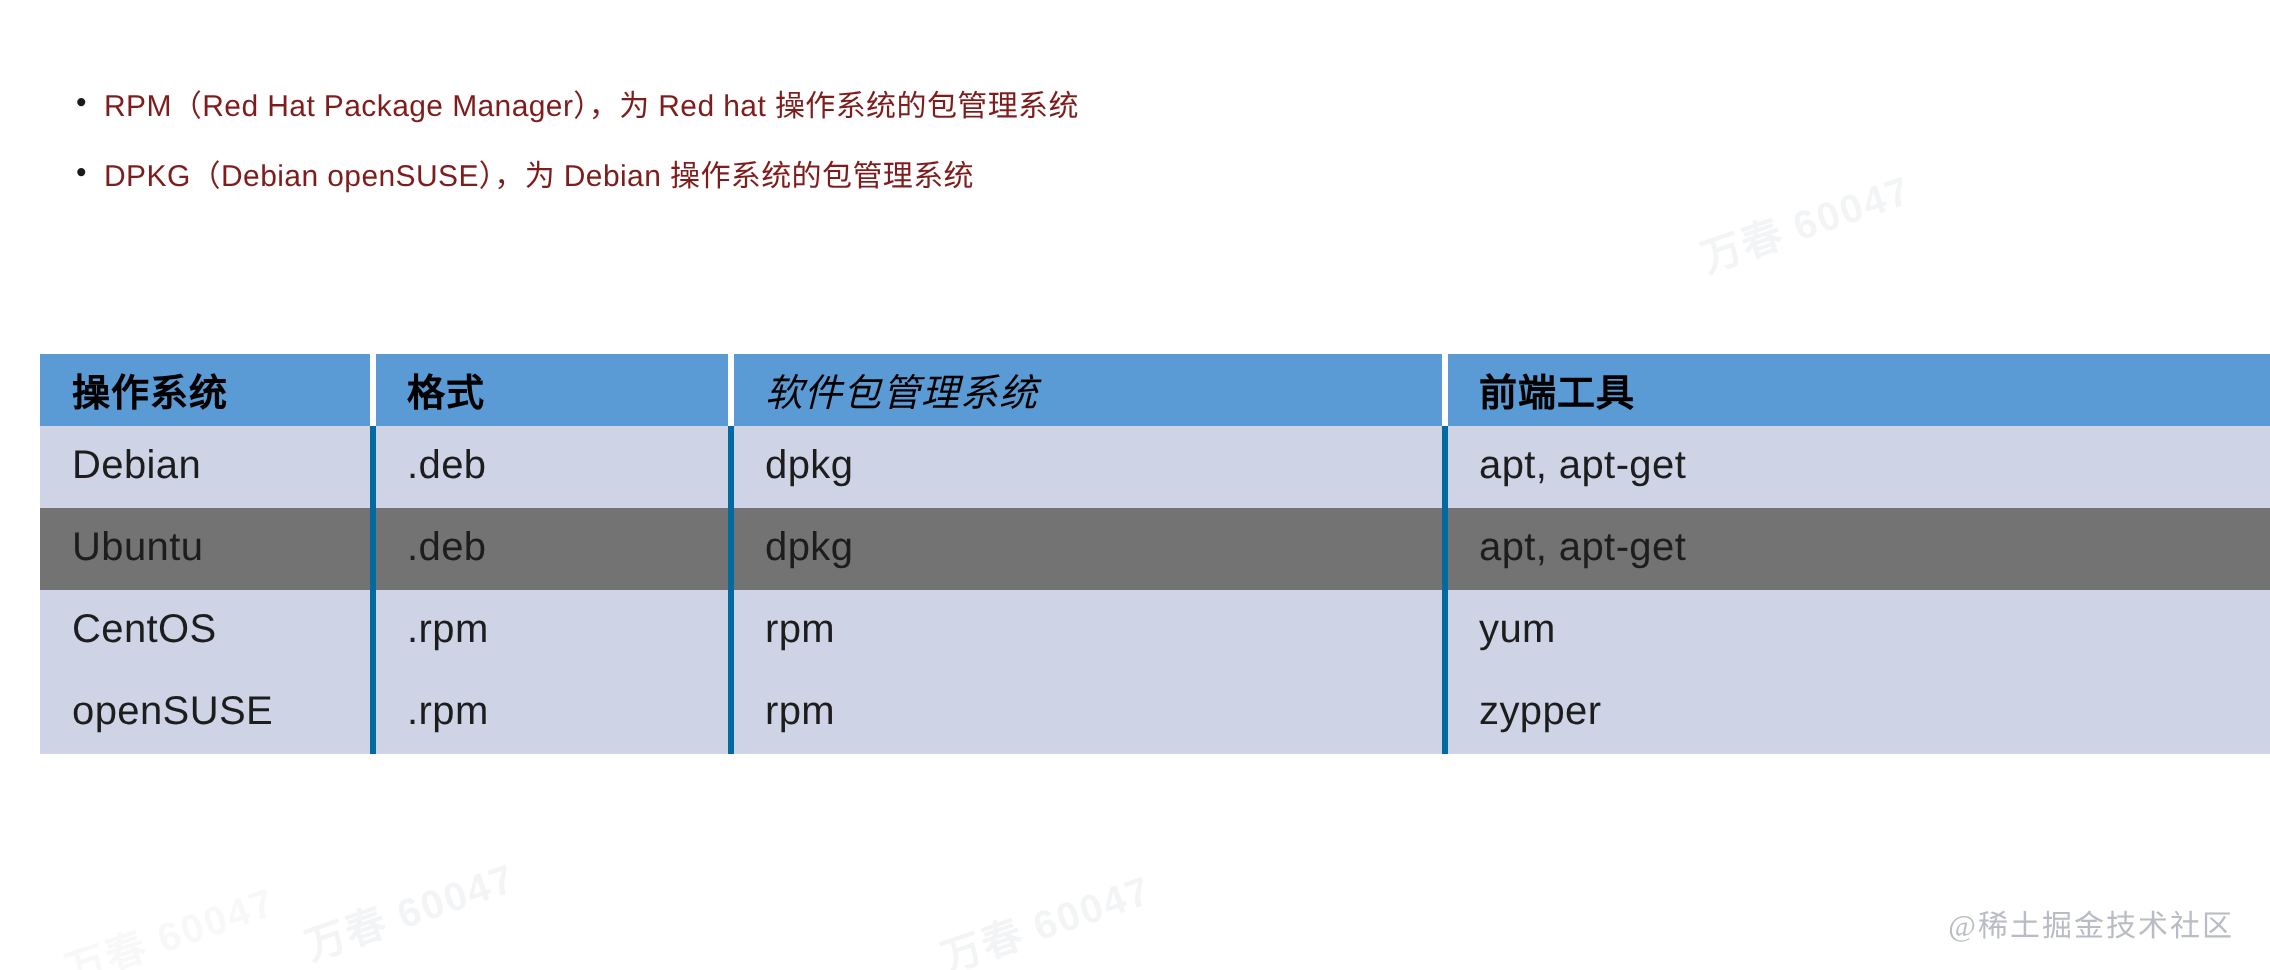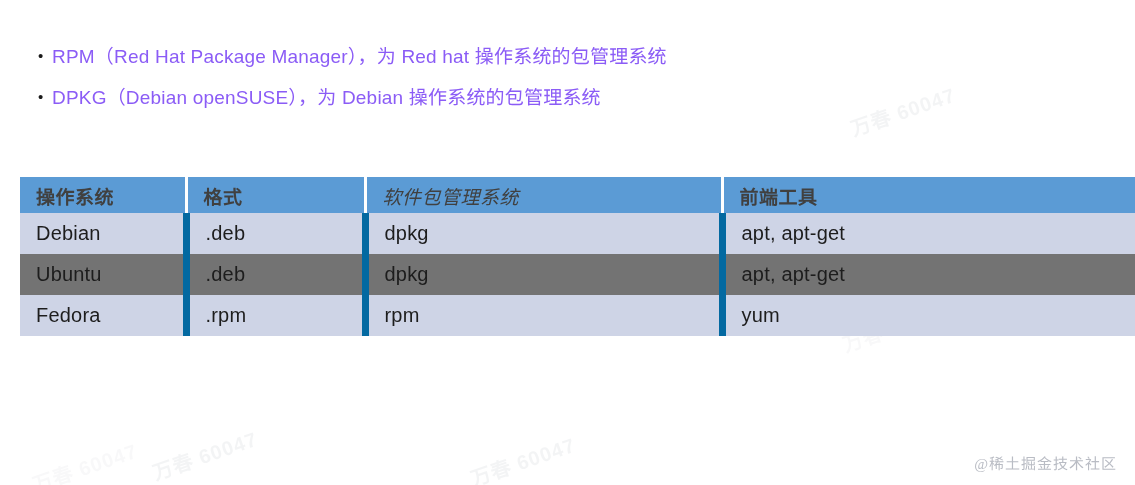--- a/index.html
+++ b/index.html
@@ -59,23 +59,23 @@
   .bullet-dot {
     width: 14px;
     flex: 0 0 14px;
     font-size: 15px;
     line-height: 1;
     color: #1a1a1a;
     position: relative;
     top: -2px;
   }
   .bullet-text {
-    font-size: 19px;
+    font-size: 15px;
     line-height: 1.35;
-    color: #8b5cf6;
+    color: #7f1d1d;
     letter-spacing: 0.2px;
     white-space: nowrap;
   }
 
   
   .pkg-table {
     position: absolute;
     left: 20px;
     top: 177px;
     width: 1115px;
@@ -83,21 +83,21 @@
     table-layout: fixed;
     z-index: 10;
   }
   .pkg-table col.c1 { width: 166px; }
   .pkg-table col.c2 { width: 179px; }
   .pkg-table col.c3 { width: 357px; }
   .pkg-table col.c4 { width: 413px; }
 
   .pkg-table thead th {
     background: #5b9bd5;
-    color: #404040;
+    color: #000000;
     text-align: left;
     height: 36px;
     padding: 0 0 0 16px;
     font-size: 19px;
     font-weight: 700;
     border-right: 3px solid #ffffff;
     letter-spacing: 0.5px;
     vertical-align: middle;
   }
   .pkg-table thead th.hdr-light {
@@ -106,21 +106,21 @@
   }
   .pkg-table thead th:last-child {
     border-right: none;
   }
 
   .pkg-table tbody td {
     height: 41px;
     padding: 0 0 0 16px;
     font-size: 20px;
     color: #1d1d1d;
-    border-right: 7px solid #0369a1;
+    border-right: 3px solid #0369a1;
     vertical-align: middle;
     letter-spacing: 0.2px;
   }
   .pkg-table tbody td:last-child {
     border-right: none;
   }
   .pkg-table tbody tr.row-odd  td { background: #ced4e6; }
   .pkg-table tbody tr.row-even td { background: #737373; }
 
   
@@ -182,21 +182,27 @@
       <td>dpkg</td>
       <td>apt, apt-get</td>
     </tr>
     <tr class="row-even">
       <td>Ubuntu</td>
       <td>.deb</td>
       <td>dpkg</td>
       <td>apt, apt-get</td>
     </tr>
     <tr class="row-odd">
-      <td>Fedora</td>
+      <td>CentOS</td>
       <td>.rpm</td>
       <td>rpm</td>
       <td>yum</td>
     </tr>
+    <tr class="row-odd">
+      <td>openSUSE</td>
+      <td>.rpm</td>
+      <td>rpm</td>
+      <td>zypper</td>
+    </tr>
   </tbody>
 </table>
 
 <div class="credit">@稀土掘金技术社区</div>
 
 </body></html>

